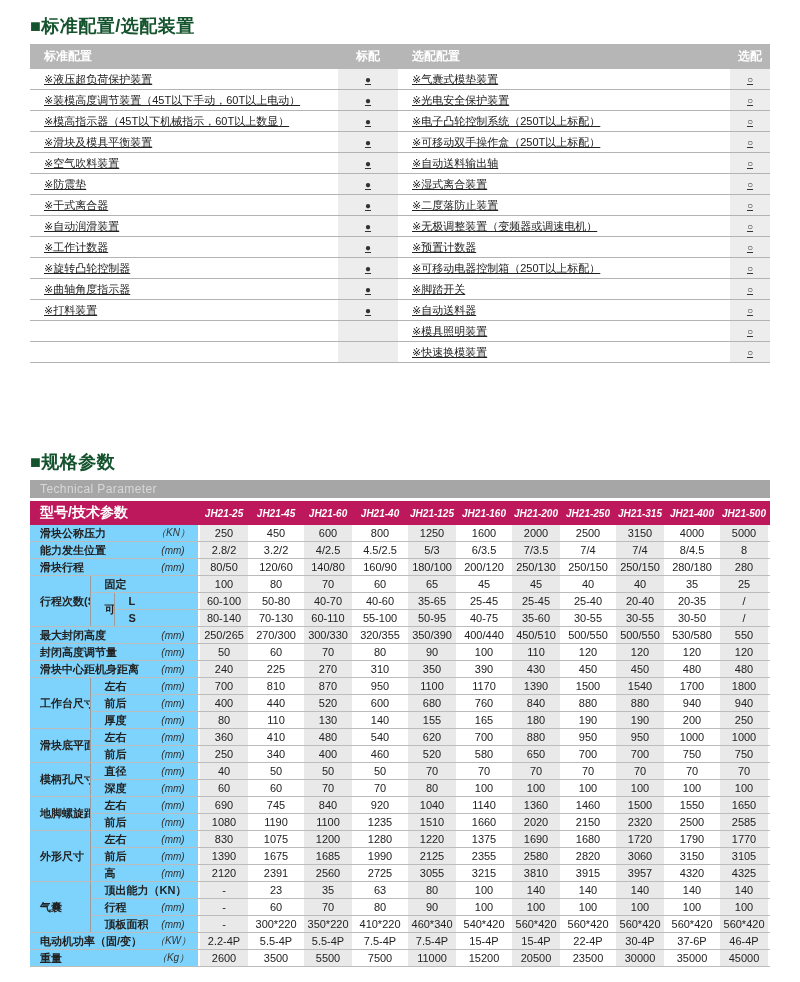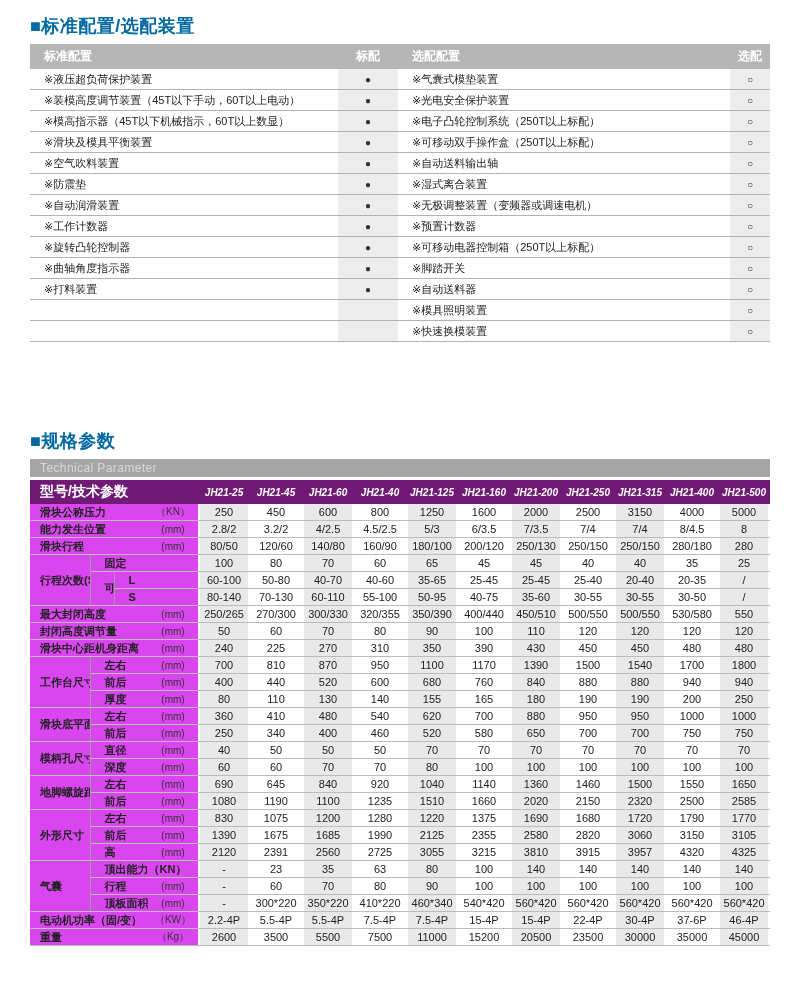--- a/index.html
+++ b/index.html
@@ -1,40 +1,40 @@
 <!DOCTYPE html>
 <html><head>
 <meta charset="utf-8">
 <style>
   html,body{margin:0;padding:0;background:#ffffff;}
   body{width:800px;height:982px;overflow:hidden;
        font-family:"Liberation Sans","DejaVu Sans",sans-serif;color:#222;}
   .wrap{width:740px;margin-left:30px;padding-top:14px;}
-  .sec-title{font-size:18px;font-weight:bold;color:#0369a1;margin:0 0 6px 0;letter-spacing:0.5px;}
+  .sec-title{font-size:18px;font-weight:bold;color:#14532d;margin:0 0 6px 0;letter-spacing:0.5px;}
   .enbar{background:#a6a6a6;color:#d8d8d8;font-size:12px;height:18px;line-height:18px;
          padding-left:10px;margin-bottom:3px;letter-spacing:0.4px;}
   table{border-collapse:collapse;table-layout:fixed;width:740px;}
   
   .acc th{background:#b6b6b6;color:#ffffff;font-size:12px;font-weight:bold;height:23px;}
   .acc th.albl{text-align:left;padding-left:14px;}
   .acc th.amark{text-align:center;padding:0;}
   .acc td{height:18px;border-bottom:1px solid #b3b3b3;font-size:11px;color:#222;
-          overflow:hidden;white-space:nowrap;}
+          overflow:hidden;white-space:nowrap;text-decoration:underline;}
   .acc td.albl{text-align:left;padding-left:14px;}
   .acc td.amark{background:#ededed;text-align:center;font-size:10px;color:#333;padding:0;}
   
-  .spec th{background:#701a75;color:#ffffff;height:24px;padding:0;}
+  .spec th{background:#be185d;color:#ffffff;height:24px;padding:0;}
   .spec th.mhead{text-align:left;padding-left:10px;font-size:14px;font-weight:bold;}
   .spec th.model{font-size:10px;font-weight:bold;font-style:italic;text-align:center;}
   .spec td{height:16px;border-bottom:1px solid #bcbcbc;font-size:11px;color:#222;
            padding:0;overflow:hidden;white-space:nowrap;}
-  .spec td.lbl{text-align:left;padding-left:10px;font-weight:bold;background:#d946ef;}
+  .spec td.lbl{text-align:left;padding-left:10px;font-weight:bold;background:#7dd3fc;}
   .spec td.grp{border-right:1px solid #9d9d9d;vertical-align:middle;}
   .spec td.sub{padding-left:14px;}
-  .spec td.unit{text-align:center;padding-left:0;font-weight:normal;font-size:10px;color:#333;}
+  .spec td.unit{text-align:center;padding-left:0;font-weight:normal;font-size:10px;color:#333;font-style:italic;}
   .spec td.val{text-align:center;}
   .spec td.val .vbg{margin:0 2px;height:16px;line-height:16px;}
   .spec td.val.odd .vbg{background:#e9e9e9;}
   .gap{height:87px;}
 </style>
 </head>
 <body>
 
 <div class="wrap">
 
@@ -83,20 +83,26 @@
           <tr>
             <td class="albl">※空气吹料装置</td>
             <td class="amark">●</td>
             <td class="albl">※自动送料输出轴</td>
             <td class="amark">○</td>
           </tr>
           <tr>
             <td class="albl">※防震垫</td>
             <td class="amark">●</td>
             <td class="albl">※湿式离合装置</td>
+            <td class="amark">○</td>
+          </tr>
+          <tr>
+            <td class="albl">※干式离合器</td>
+            <td class="amark">●</td>
+            <td class="albl">※二度落防止装置</td>
             <td class="amark">○</td>
           </tr>
           <tr>
             <td class="albl">※自动润滑装置</td>
             <td class="amark">●</td>
             <td class="albl">※无极调整装置（变频器或调速电机）</td>
             <td class="amark">○</td>
           </tr>
           <tr>
             <td class="albl">※工作计数器</td>
@@ -763,21 +769,21 @@
             </td>
           </tr>
           <tr>
             <td rowspan="2" class="lbl grp">地脚螺旋距离</td>
             <td colspan="2" class="lbl sub">左右</td>
             <td class="lbl unit">(mm)</td>
             <td class="val odd">
               <div class="vbg">690</div>
             </td>
             <td class="val">
-              <div class="vbg">645</div>
+              <div class="vbg">745</div>
             </td>
             <td class="val odd">
               <div class="vbg">840</div>
             </td>
             <td class="val">
               <div class="vbg">920</div>
             </td>
             <td class="val odd">
               <div class="vbg">1040</div>
             </td>

